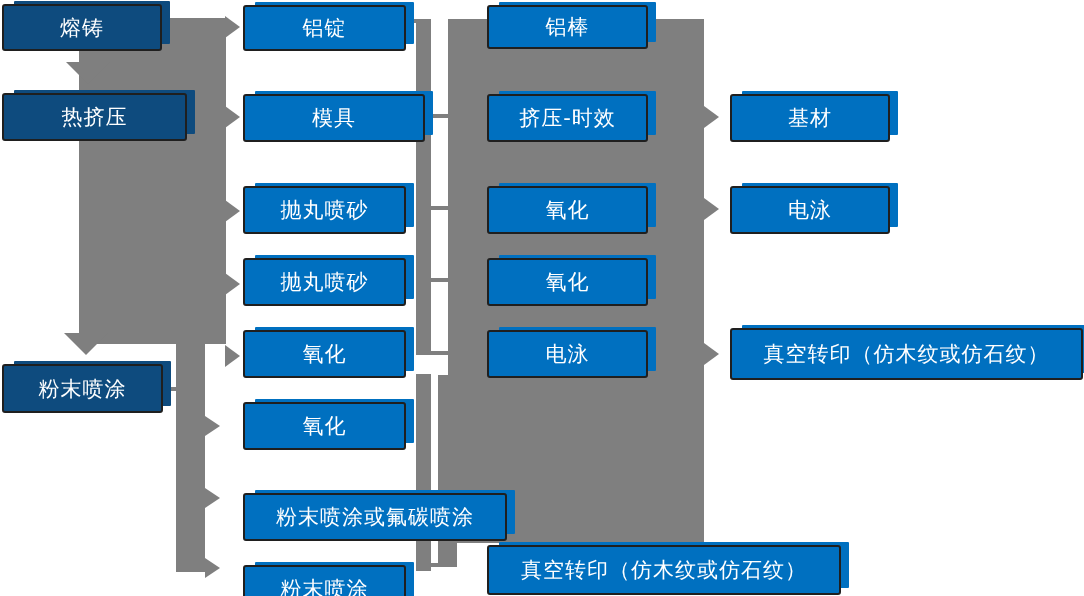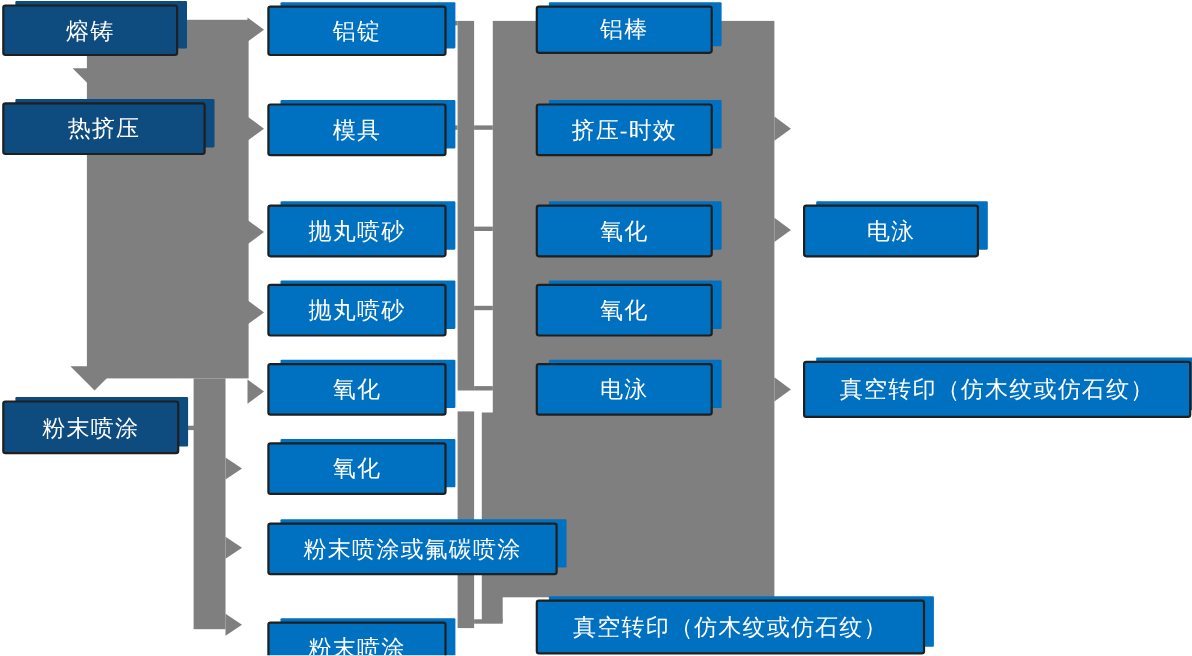--- a/index.html
+++ b/index.html
@@ -49,21 +49,20 @@
     z-index:2;
     box-sizing:border-box;
     display:flex;align-items:center;justify-content:center;
     color:var(--text,#ffffff);
     font-size:21px;
     letter-spacing:1px;
     border:2px solid var(--border,#1f1f1f);
     border-radius:3px;
     text-align:center;
     white-space:nowrap;
-    font-family:Liberation Serif, serif;
   }
   .node.light{
     background:var(--node-light,#0070c0);
     box-shadow:10px -5px 0 -2px var(--node-light,#0070c0);
   }
   .node.dark{
     background:var(--node-dark,#0e4b7e);
     box-shadow:10px -5px 0 -2px var(--node-dark,#0e4b7e);
   }
 </style>
@@ -111,36 +110,36 @@
   <div class="node dark" style="left:2px;top:93px;width:185px;height:48px;">
     <span>热挤压</span>
   </div>
   <div class="node dark" style="left:2px;top:364px;width:161px;height:49px;">
     <span>粉末喷涂</span>
   </div>
 
   <div class="node light" style="left:243px;top:5px;width:163px;height:46px;">
     <span>铝锭</span>
   </div>
-  <div class="node light" style="left:243px;top:94px;width:163px;height:48px;">
+  <div class="node light" style="left:243px;top:94px;width:182px;height:48px;">
     <span>模具</span>
   </div>
   <div class="node light" style="left:243px;top:186px;width:163px;height:48px;">
     <span>抛丸喷砂</span>
   </div>
   <div class="node light" style="left:243px;top:258px;width:163px;height:48px;">
     <span>抛丸喷砂</span>
   </div>
   <div class="node light" style="left:243px;top:330px;width:163px;height:48px;">
     <span>氧化</span>
   </div>
   <div class="node light" style="left:243px;top:402px;width:163px;height:48px;">
     <span>氧化</span>
   </div>
-  <div class="node light" style="left:243px;top:475px;width:264px;height:48px;">
+  <div class="node light" style="left:243px;top:493px;width:264px;height:48px;">
     <span>粉末喷涂或氟碳喷涂</span>
   </div>
   <div class="node light" style="left:243px;top:565px;width:163px;height:48px;">
     <span>粉末喷涂</span>
   </div>
 
   <div class="node light" style="left:487px;top:5px;width:161px;height:44px;">
     <span>铝棒</span>
   </div>
   <div class="node light" style="left:487px;top:94px;width:161px;height:48px;text-align:right;">
@@ -152,20 +151,23 @@
   <div class="node light" style="left:487px;top:258px;width:161px;height:48px;">
     <span>氧化</span>
   </div>
   <div class="node light" style="left:487px;top:330px;width:161px;height:48px;">
     <span>电泳</span>
   </div>
   <div class="node light" style="left:487px;top:545px;width:354px;height:50px;">
     <span>真空转印（仿木纹或仿石纹）</span>
   </div>
 
+  <div class="node light" style="left:730px;top:94px;width:160px;height:48px;">
+    <span>基材</span>
+  </div>
   <div class="node light" style="left:730px;top:186px;width:160px;height:48px;">
     <span>电泳</span>
   </div>
   <div class="node light" style="left:730px;top:328px;width:353px;height:52px;">
     <span>真空转印（仿木纹或仿石纹）</span>
   </div>
 
 </div>
 
 </body></html>

